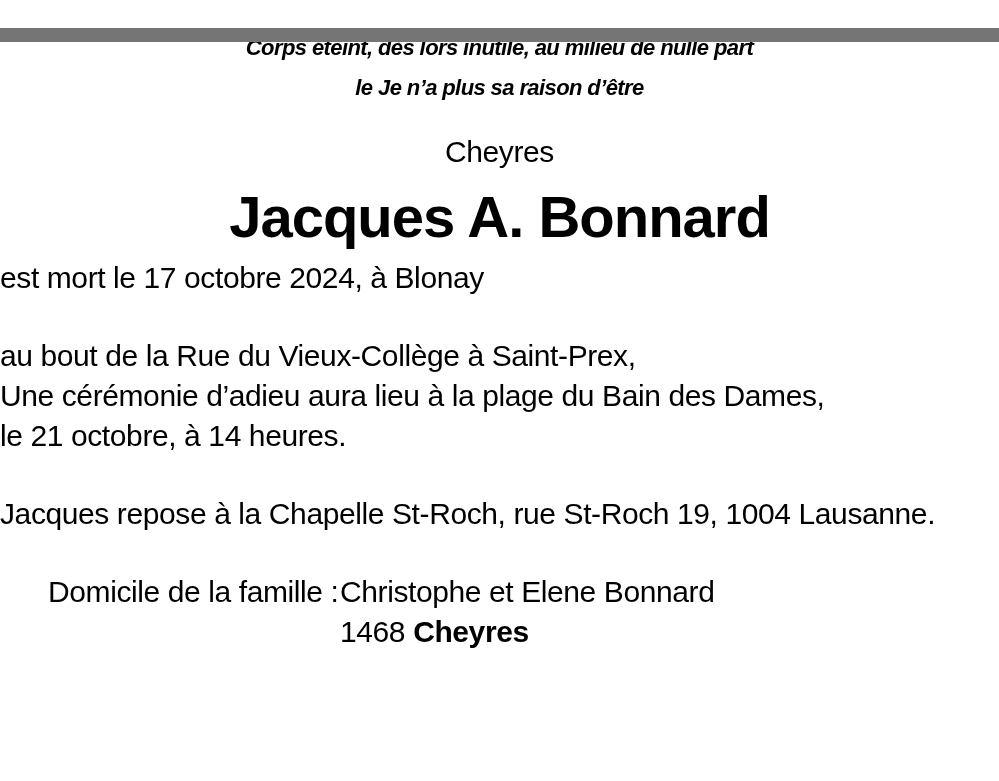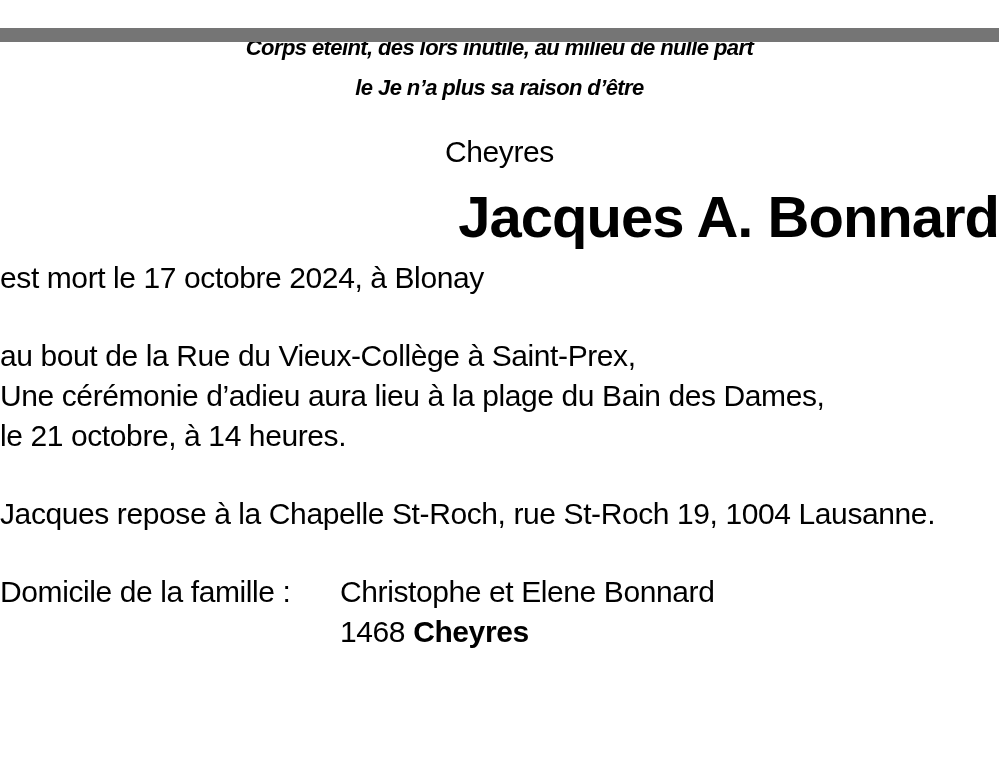--- a/index.html
+++ b/index.html
@@ -36,40 +36,41 @@
   }
   .salutation {
     margin-top: 24px;
     text-align: center;
     font-size: 30px;
     line-height: 40px;
     letter-spacing: -0.4px;
   }
   .deceased-name {
     margin-top: 14px;
-    text-align: right;
+    text-align: center;
     font-weight: 700;
     font-size: 58px;
     line-height: 62px;
     letter-spacing: -1px;
   }
   .body-text {
     font-size: 30px;
     line-height: 40px;
     letter-spacing: -0.4px;
   }
   .para { margin-top: 38px; }
   .para.first { margin-top: 10px; }
   .family-row {
     display: flex;
     align-items: flex-start;
   }
   .family-label {
     width: 340px;
     flex: 0 0 340px;
+    padding-left: 48px;
   }
   .city-name { font-weight: 700; margin-left: 8px; }
 </style>
 </head>
 <body>
 
 <div class="page">
 
   <div class="accent-bar top"></div>
 

